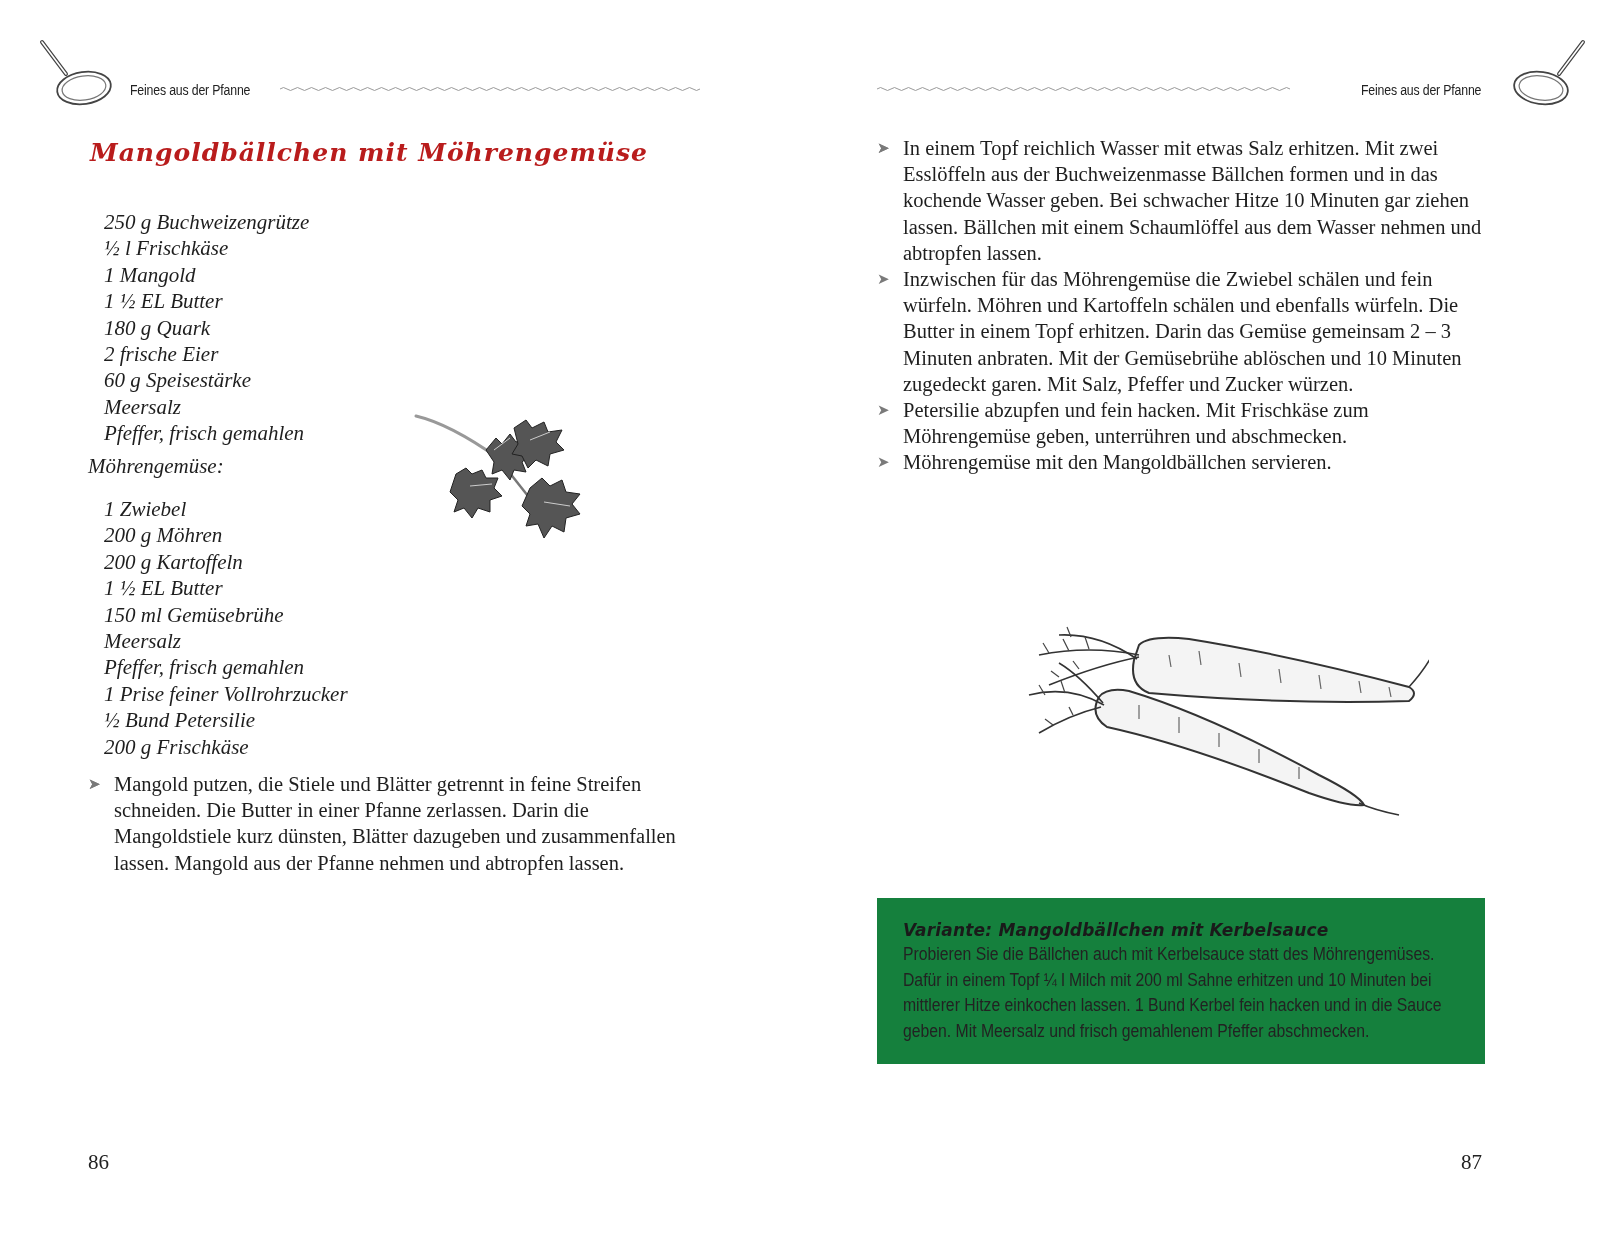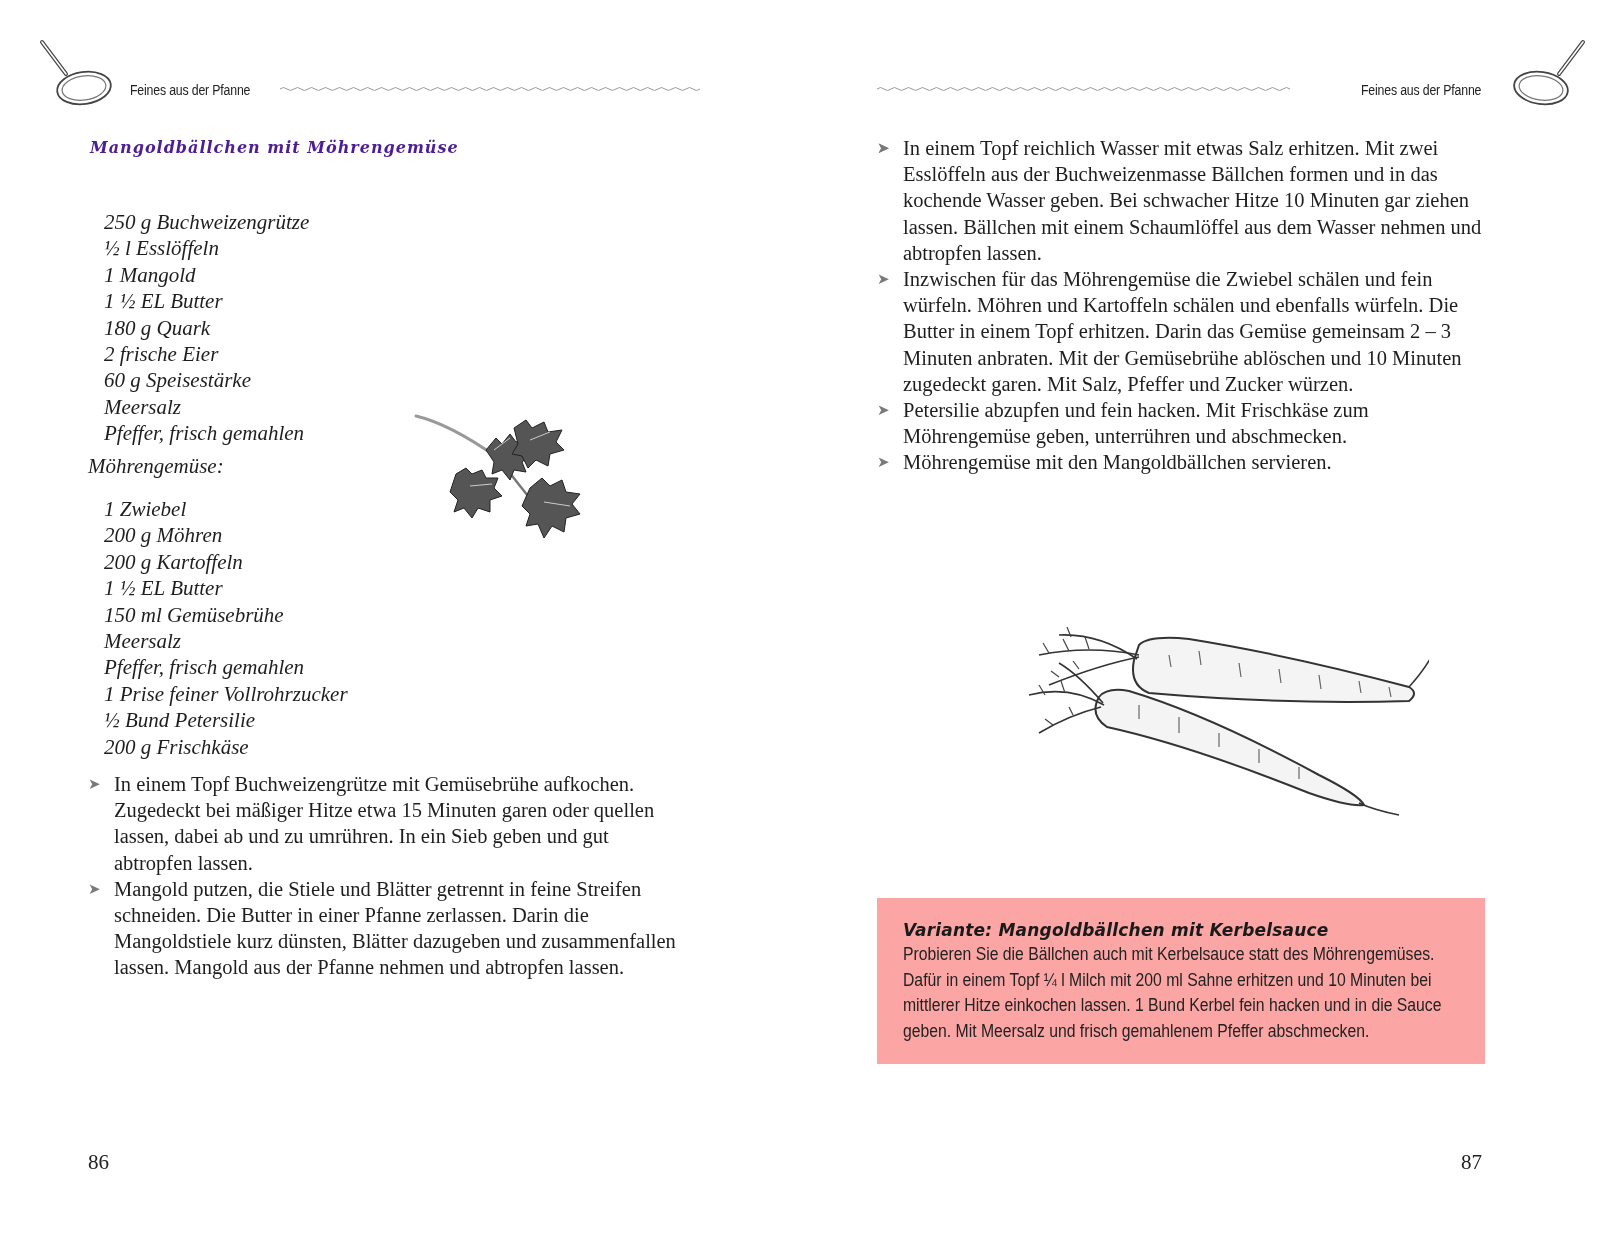--- a/index.html
+++ b/index.html
@@ -18,21 +18,21 @@
       font-size: 14px; color: #222; letter-spacing: -0.2px;
       transform: scaleX(0.88); transform-origin: left center;
       white-space: nowrap;
     }
     .wavy { position: absolute; top: 85px; height: 8px; }
 
     
     .recipe-title {
       position: absolute; left: 90px; top: 138px;
       font-family: "DejaVu Serif", serif; font-style: italic; font-weight: bold;
-      font-size: 16px; letter-spacing: 1px; color: #4c1d95;
+      font-size: 25px; letter-spacing: 1px; color: #b91c1c;
     }
 
     
     .ingredients {
       position: absolute; left: 88px; top: 193px;
       font-family: "Liberation Serif", serif; font-style: italic;
       font-size: 21px; line-height: 26.4px; color: #1e1e1e;
       list-style: none; margin: 16px; padding: 0;
     }
     .ingredients li { white-space: nowrap; }
@@ -54,21 +54,21 @@
       position: absolute; left: 0; top: 0;
       color: #7a7a7a; font-size: 15px;
       font-family: "DejaVu Sans", sans-serif;
     }
     .steps-left { left: 88px; top: 771px; width: 600px; }
     .steps-right { left: 877px; top: 135px; width: 615px; }
 
     
     .variant {
       position: absolute; left: 877px; top: 898px; width: 608px; height: 166px;
-      background: #fca5a5; box-sizing: border-box; padding: 22px 26px 0 26px;
+      background: #15803d; box-sizing: border-box; padding: 22px 26px 0 26px;
     }
     .variant-title {
       font-family: "DejaVu Sans", sans-serif; font-style: italic; font-weight: bold;
       font-size: 17px; color: #1a1a1a; margin-bottom: 2px; letter-spacing: 0.2px;
     }
     .variant-body {
       font-family: "Liberation Sans", "DejaVu Sans", sans-serif;
       font-size: 17.5px; line-height: 25.5px; color: #222;
       transform: scaleX(0.9); transform-origin: left top; width: 620px;
     }
@@ -94,21 +94,21 @@
   </svg>
   <div class="run-title" style="left:130px;">Feines aus der Pfanne</div>
   <svg class="wavy" style="left:280px;" width="420" height="8" viewBox="0 0 420 8" preserveAspectRatio="none">
     <path d="M0 4 q3.5 -3 7 0 t7 0 t7 0 t7 0 t7 0 t7 0 t7 0 t7 0 t7 0 t7 0 t7 0 t7 0 t7 0 t7 0 t7 0 t7 0 t7 0 t7 0 t7 0 t7 0 t7 0 t7 0 t7 0 t7 0 t7 0 t7 0 t7 0 t7 0 t7 0 t7 0 t7 0 t7 0 t7 0 t7 0 t7 0 t7 0 t7 0 t7 0 t7 0 t7 0 t7 0 t7 0 t7 0 t7 0 t7 0 t7 0 t7 0 t7 0 t7 0 t7 0 t7 0 t7 0 t7 0 t7 0 t7 0 t7 0 t7 0 t7 0 t7 0 t7 0" fill="none" stroke="#9a9a9a" stroke-width="1"></path>
   </svg>
 
   <h1 class="recipe-title" style="margin:0;">Mangoldbällchen mit Möhrengemüse</h1>
 
   <ul class="ingredients">
     <li>250 g Buchweizengrütze</li>
-    <li>½ l Esslöffeln</li>
+    <li>½ l Frischkäse</li>
     <li>1 Mangold</li>
     <li>1 ½ EL Butter</li>
     <li>180 g Quark</li>
     <li>2 frische Eier</li>
     <li>60 g Speisestärke</li>
     <li>Meersalz</li>
     <li>Pfeffer, frisch gemahlen</li>
   </ul>
 
   <div class="ing-subhead">Möhrengemüse:</div>
@@ -139,21 +139,20 @@
       <path d="M84 40 L100 28"></path>
         <path d="M120 30 L140 22"></path>
         <path d="M60 76 L82 74"></path>
         <path d="M134 92 L160 96"></path>
     </g>
   </svg>
 
   <ul class="steps steps-left">
     <li>
       <span class="bullet">➤</span>
-      <span>In einem Topf Buchweizengrütze mit Gemüsebrühe aufkochen. Zugedeckt bei mäßiger Hitze etwa 15 Minuten garen oder quellen lassen, dabei ab und zu umrühren. In ein Sieb geben und gut abtropfen lassen.</span>
     </li>
     <li>
       <span class="bullet">➤</span>
       <span>Mangold putzen, die Stiele und Blätter getrennt in feine Streifen schneiden. Die Butter in einer Pfanne zerlassen. Darin die Mangoldstiele kurz dünsten, Blätter dazugeben und zusammenfallen lassen. Mangold aus der Pfanne nehmen und abtropfen lassen.</span>
     </li>
   </ul>
 
   <div class="page-number" style="left:88px;text-align:center;">86</div>
 </div>
 

